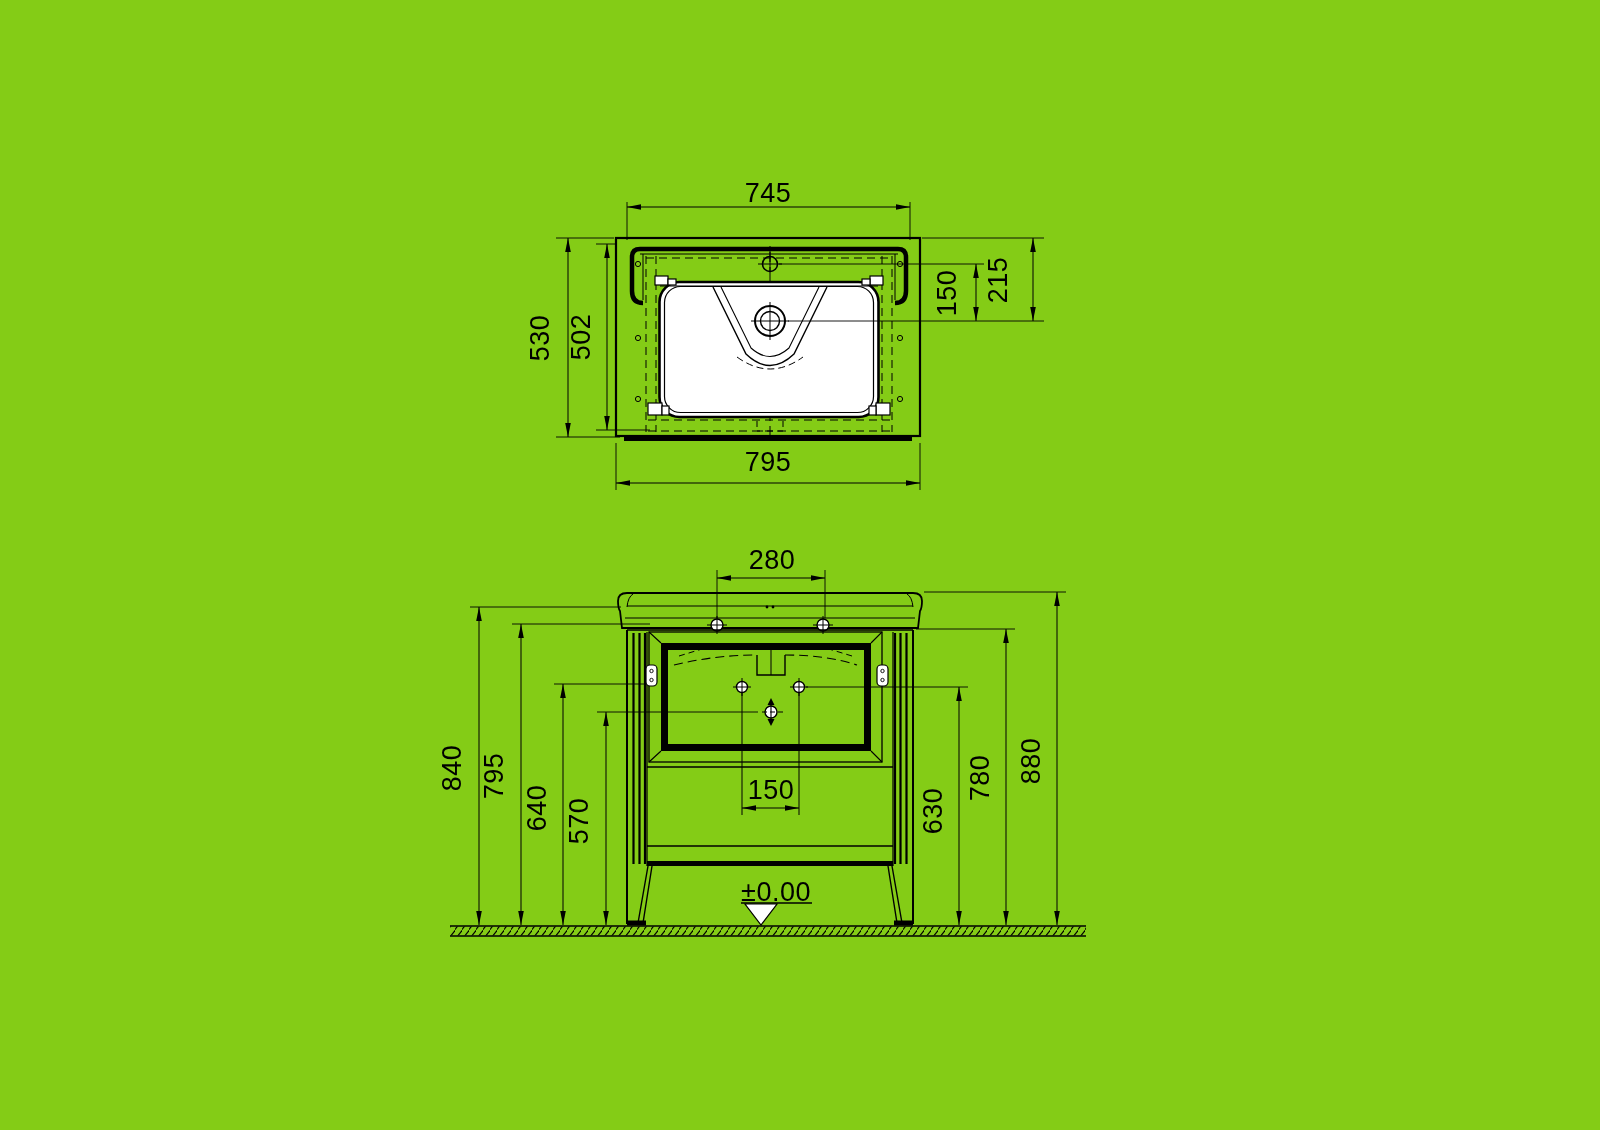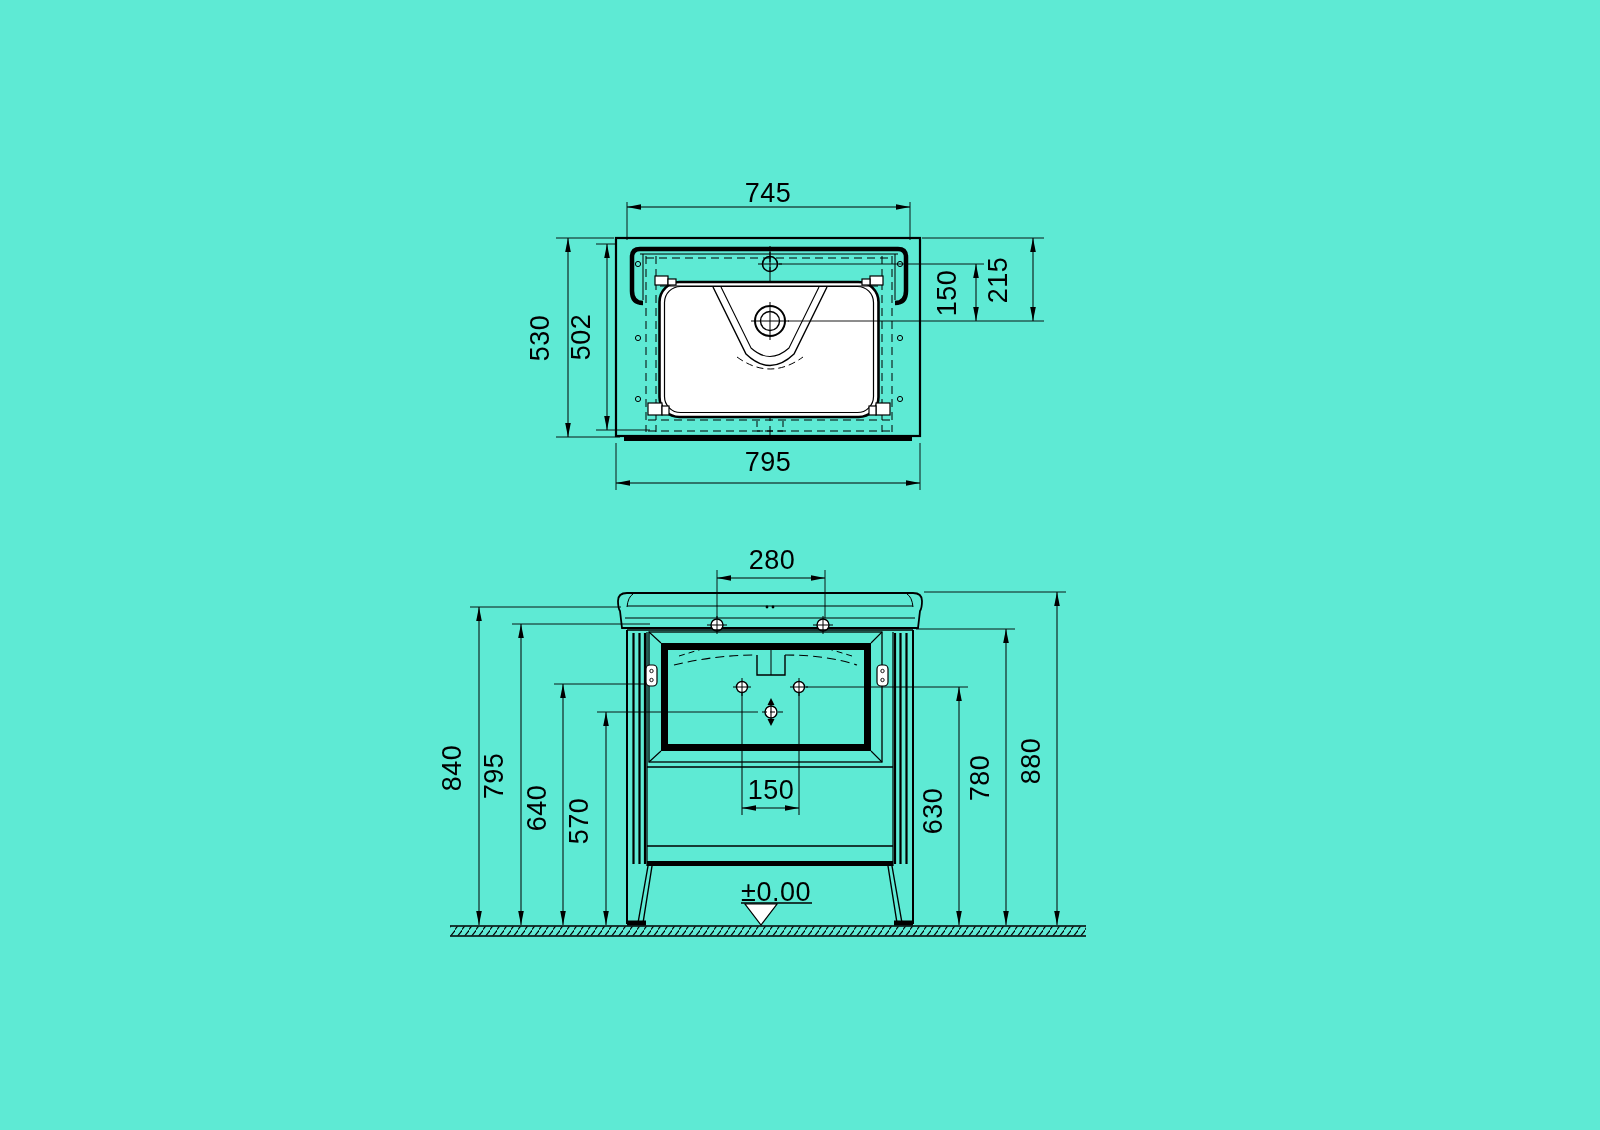--- a/index.html
+++ b/index.html
@@ -1,16 +1,16 @@
 <!DOCTYPE html>
 <html><head>
 <meta charset="utf-8">
 <style>
   html,body{margin:0;padding:0;background:#ffffff;}
-  .canvas{position:relative;width:1600px;height:1130px;background:#5eead4;overflow:hidden;}
+  .canvas{position:relative;width:1600px;height:1130px;background:#84cc16;overflow:hidden;}
   svg{position:absolute;left:0;top:0;}
   svg text{
     font-family:"Liberation Sans","DejaVu Sans",sans-serif;
     font-size:27px;
     fill:#000;
     letter-spacing:0.5px;
   }
   .ln{stroke:#000;fill:none;}
   .thin{stroke-width:1;}
   .med{stroke-width:1.4;}

